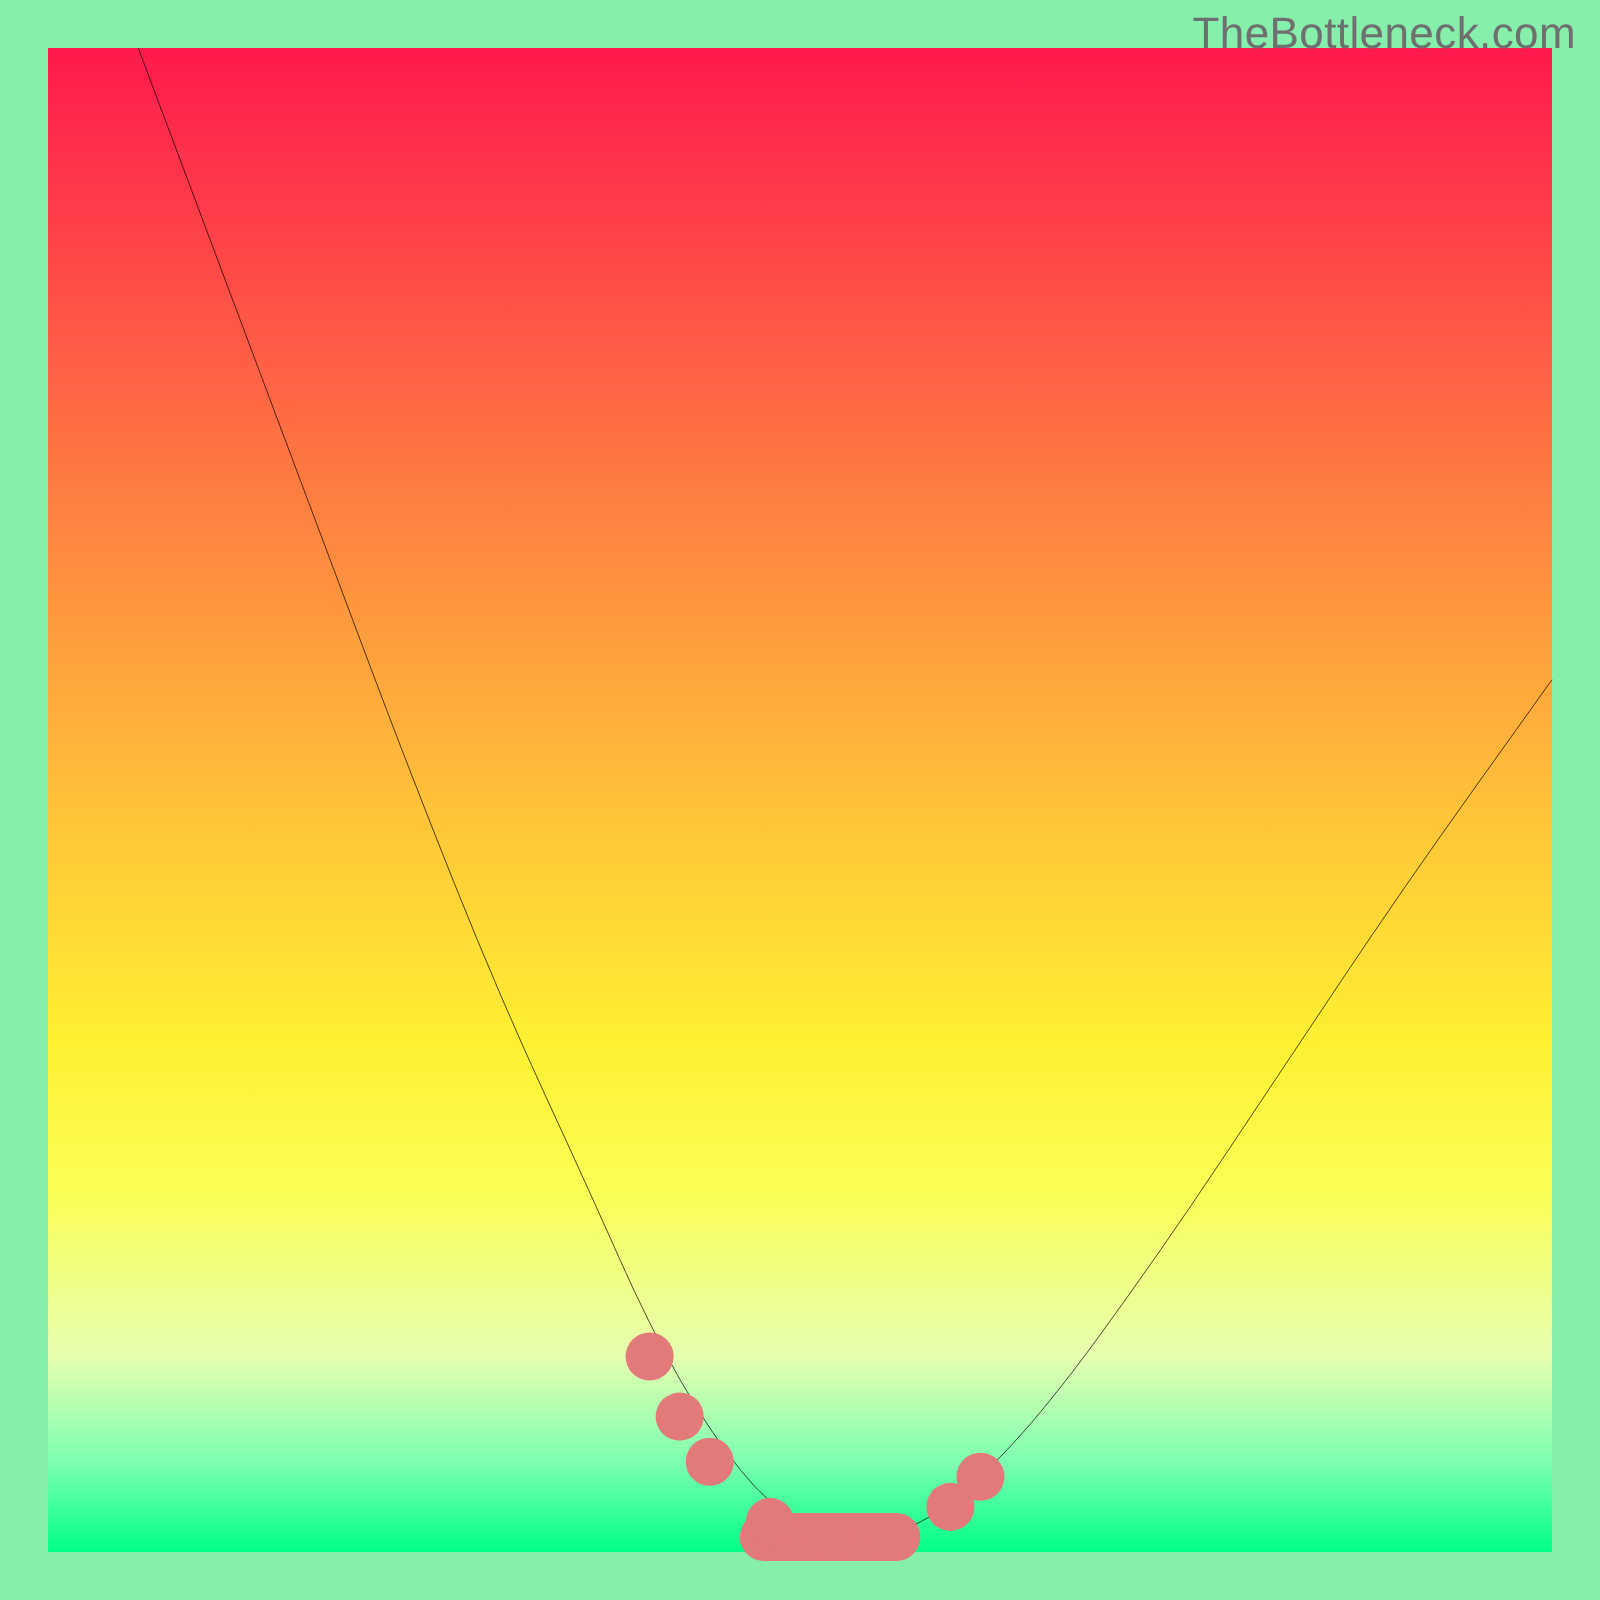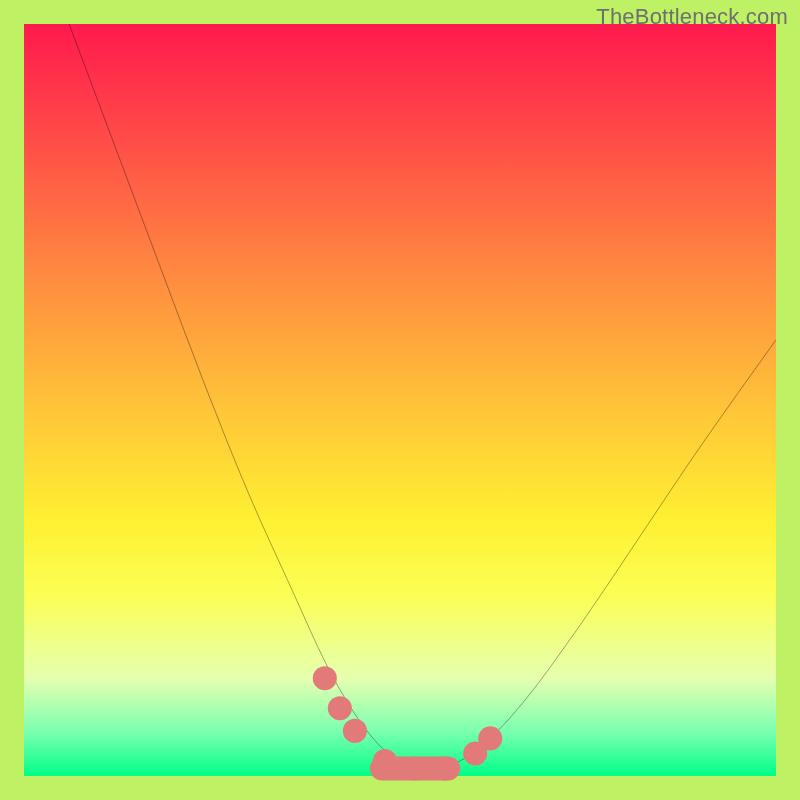--- a/index.html
+++ b/index.html
@@ -7,21 +7,21 @@
     padding: 0;
     width: 800px;
     height: 800px;
     overflow: hidden;
     background: #000;
     font-family: Arial, Helvetica, sans-serif;
   }
   .frame {
     position: absolute;
     inset: 0;
-    background: #bef264;
+    background: #86efac;
   }
   .plot {
     position: absolute;
     left: 24px;
     top: 24px;
     width: 752px;
     height: 752px;
     background: linear-gradient(to bottom,
       #ff1a4d 0%,
       #ff3a4a 10%,

